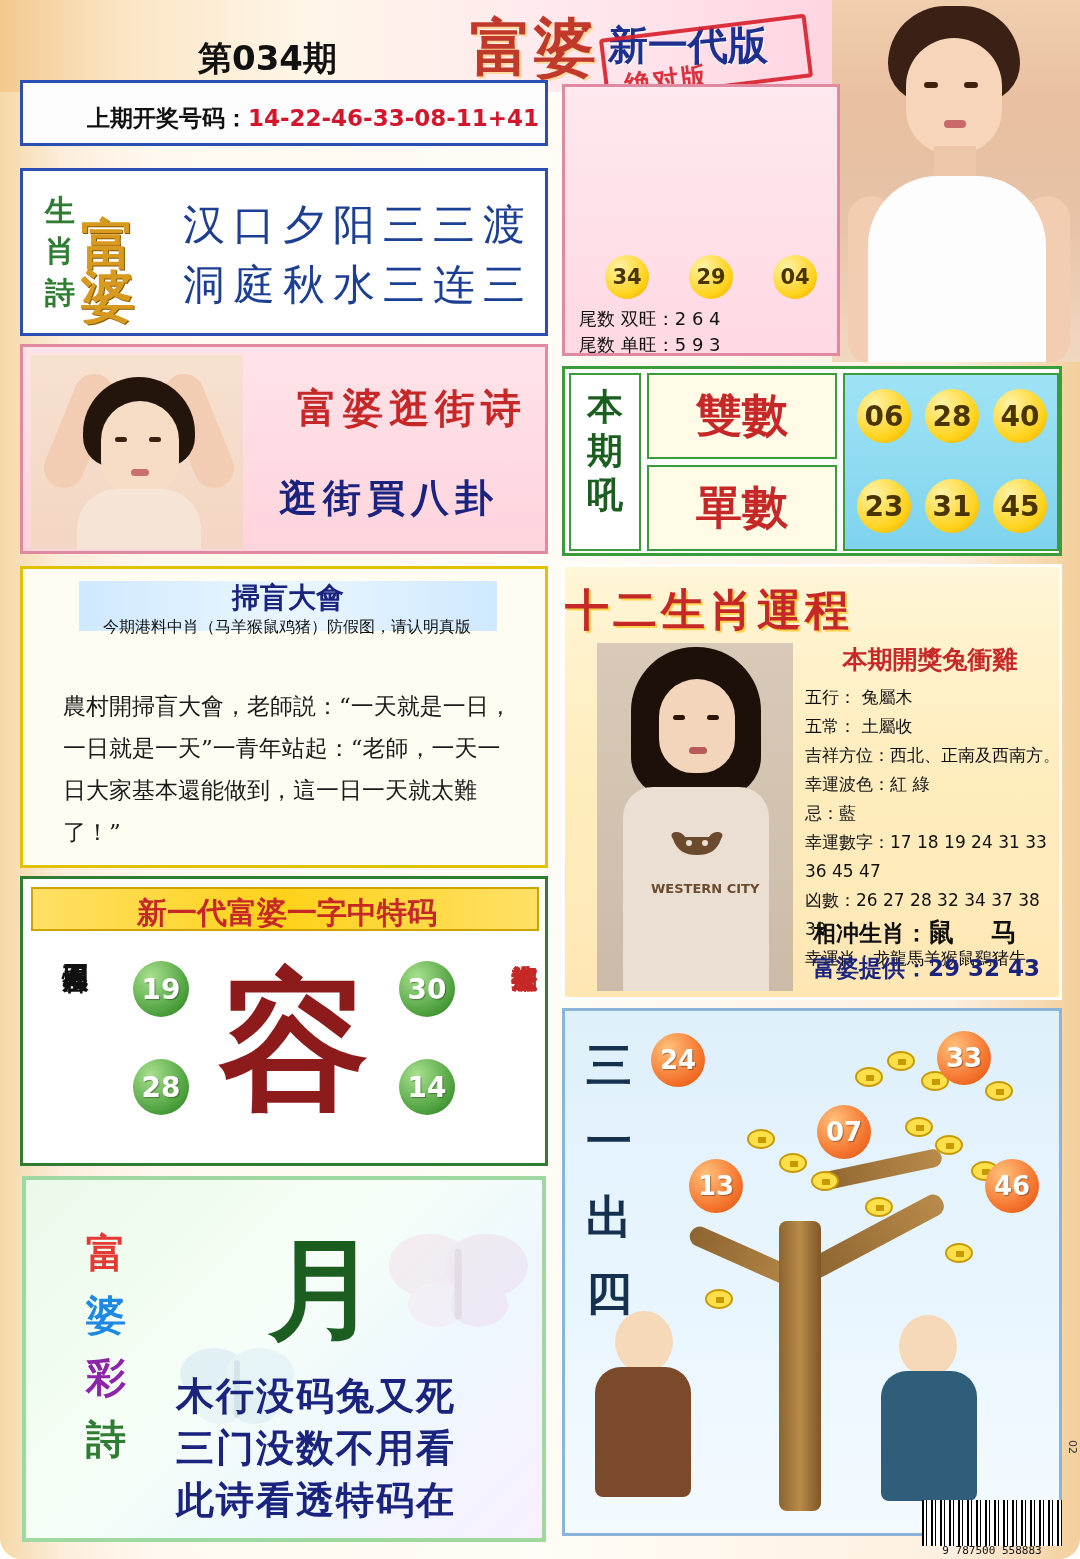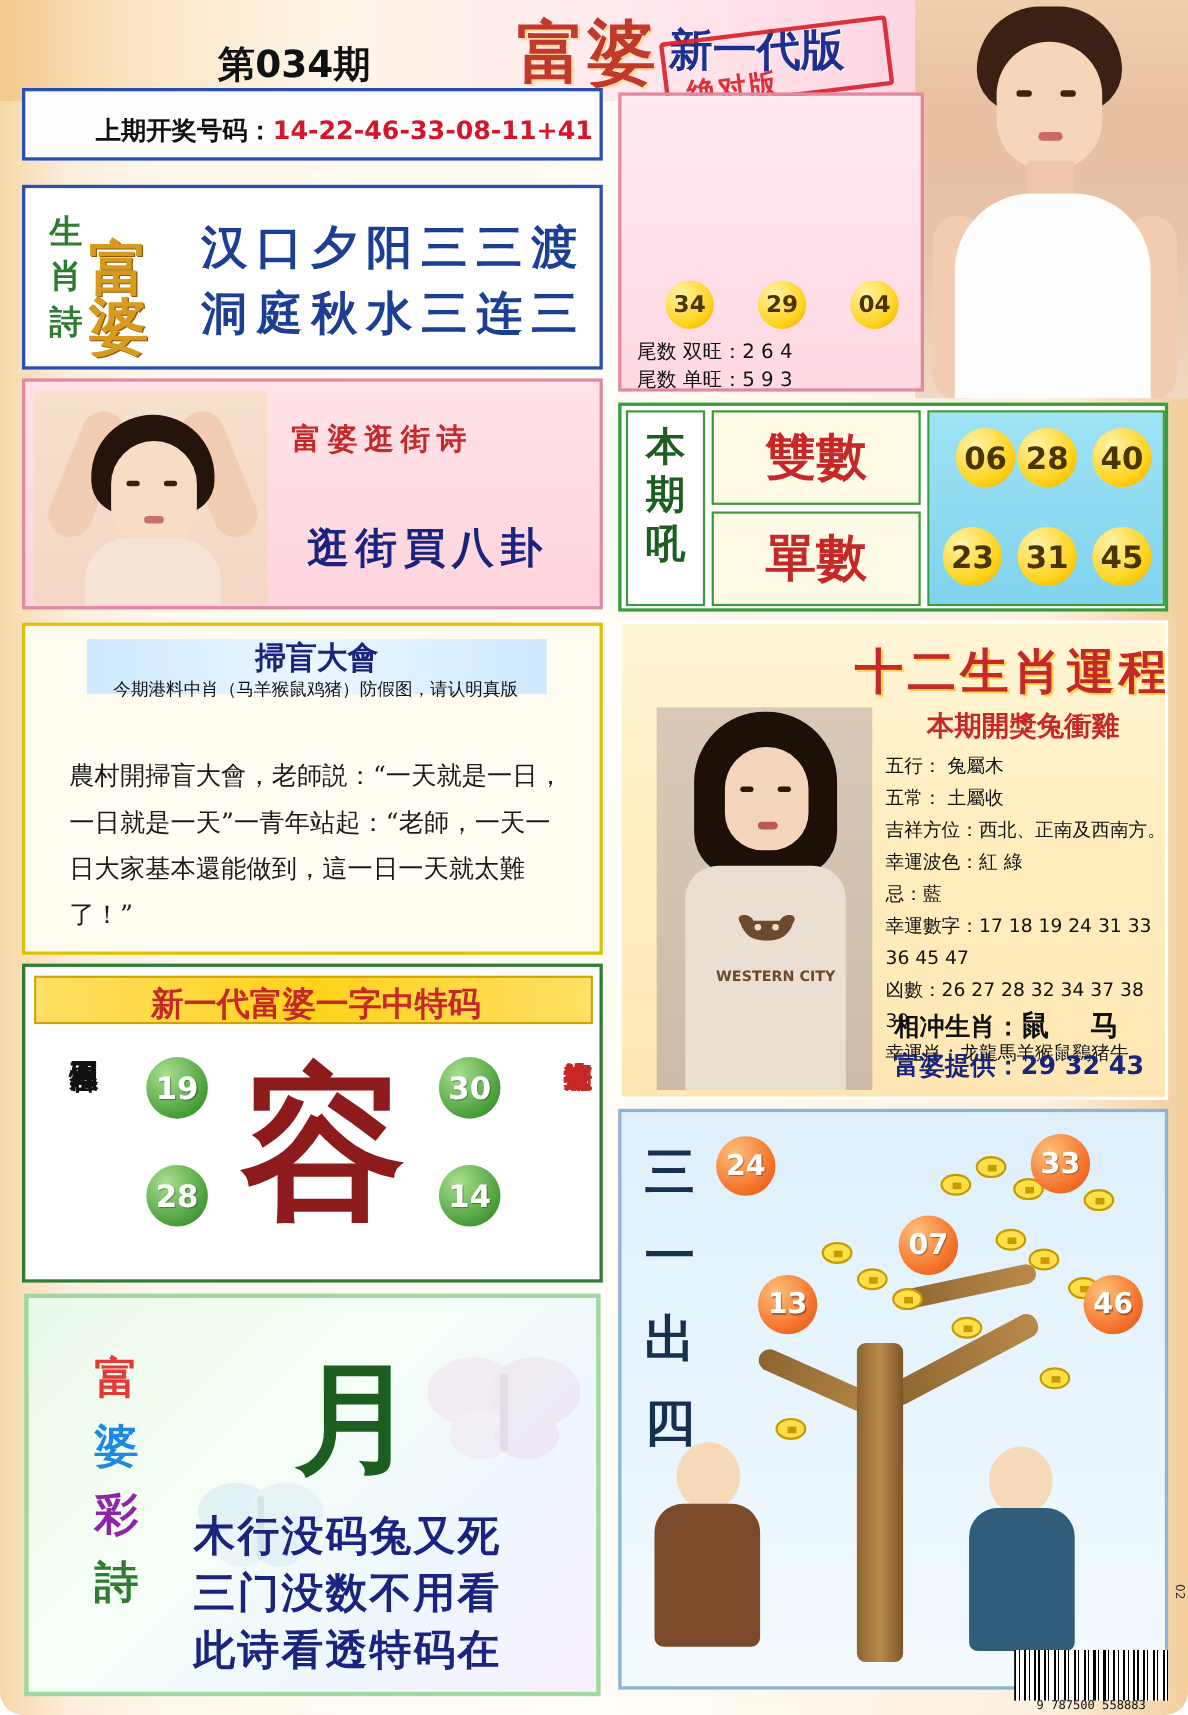--- a/index.html
+++ b/index.html
@@ -79,21 +79,21 @@
   }
   .poem-badge {
     position: absolute; left: 18px; top: 16px; width: 110px; height: 134px;
   }
   .pb-c1 { position:absolute; left:4px; top:4px; font-size:30px; font-weight:bold; color:#2e7d32; }
   .pb-c2 { position:absolute; left:4px; top:44px; font-size:30px; font-weight:bold; color:#2e7d32; }
   .pb-c3 { position:absolute; left:4px; top:86px; font-size:30px; font-weight:bold; color:#2e7d32; }
   .pb-big { position:absolute; left:40px; top:22px; font-size:54px; font-weight:bold; color:#d89a1e; text-shadow:1px 1px 0 #8a5a00;}
   .pb-big2{ position:absolute; left:40px; top:74px; font-size:54px; font-weight:bold; color:#d89a1e; text-shadow:1px 1px 0 #8a5a00;}
   .poem-line {
-    position: absolute; left: 160px; font-size: 42px; font-weight: bold; color: #1c3f94;
+    position: absolute; left: 160px; font-size: 42px; font-weight: normal; color: #1c3f94;
     letter-spacing: 8px;
   }
   .poem-line.l1 { top: 26px; }
   .poem-line.l2 { top: 86px; }
 
   .bx-street {
     left: 20px; top: 344px; width: 528px; height: 210px;
     border: 3px solid #e08aa2; background: linear-gradient(180deg,#ffe3e9,#ffd4dd);
   }
   .street-photo {
@@ -102,21 +102,21 @@
   }
   .sp-hair{position:absolute;left:52px;top:22px;width:112px;height:90px;background:#23150c;border-radius:56px 56px 30px 30px;}
   .sp-face{position:absolute;left:70px;top:46px;width:78px;height:96px;background:#f8ddc6;border-radius:40px 40px 36px 36px;}
   .sp-eye{position:absolute;width:12px;height:5px;background:#3a2110;border-radius:4px;top:82px;}
   .sp-eye.l{left:84px;} .sp-eye.r{left:118px;}
   .sp-mouth{position:absolute;left:100px;top:114px;width:18px;height:7px;background:#cc6f6c;border-radius:5px;}
   .sp-armL{position:absolute;left:28px;top:16px;width:40px;height:120px;background:#f2cdb3;border-radius:22px;transform:rotate(22deg);}
   .sp-armR{position:absolute;left:148px;top:16px;width:40px;height:120px;background:#f2cdb3;border-radius:22px;transform:rotate(-22deg);}
   .sp-body{position:absolute;left:46px;top:134px;width:124px;height:70px;background:#f6e4d7;border-radius:40px 40px 0 0;}
   .street-t1 {
-    position: absolute; left: 242px; top: 34px; font-size: 27px; font-weight: bold;
+    position: absolute; left: 274px; top: 34px; font-size: 40px; font-weight: bold;
     color: #c62828; letter-spacing: 6px;
   }
   .street-t2 {
     position: absolute; left: 256px; top: 126px; font-size: 38px; font-weight: bold;
     color: #1a237e; letter-spacing: 6px;
   }
 
   .bx-joke {
     left: 20px; top: 566px; width: 528px; height: 302px;
     border: 3px solid #e0c200; background: #fffdf2;
@@ -243,34 +243,33 @@
     font-size: 46px; font-weight: bold; color: #c62828;
   }
   .oe-cell.top { top: 4px; }
   .oe-cell.bot { top: 96px; }
   .oe-nums {
     position: absolute; left: 278px; top: 4px; width: 216px; height: 178px;
     background: linear-gradient(180deg,#9fe3f5,#7fd3ee);
     border: 2px solid #3b9c3b;
   }
   .oe-ball { position: absolute; width: 54px; height: 54px; }
-  .oeb1{left:12px;top:14px;margin-left:12px;} .oeb2{left:80px;top:14px;} .oeb3{left:148px;top:14px;}
+  .oeb1{left:12px;top:14px;} .oeb2{left:80px;top:14px;} .oeb3{left:148px;top:14px;}
   .oeb4{left:12px;top:104px;} .oeb5{left:80px;top:104px;} .oeb6{left:148px;top:104px;}
 
   .bx-zodiac {
     left: 562px; top: 564px; width: 500px; height: 436px;
     border: 3px solid #ffffff; background: linear-gradient(180deg,#fff6d8,#ffeec0 40%,#ffe7b4);
     overflow: hidden;
   }
   .zod-title {
-    position: absolute; left: 0; top: 14px; width: 500px; text-align: right;
+    position: absolute; left: 0; top: 14px; width: 500px; text-align: left;
     font-size: 44px; font-weight: bold; color: #c62828;
     text-shadow: 2px 2px 0 #ffd54f;
     letter-spacing: 4px;
-    padding-left: 48px;
   }
   .zod-photo {
     position: absolute; left: 32px; top: 76px; width: 196px; height: 348px;
     background: linear-gradient(180deg,#d9c9b8,#cbbba8);
     overflow: hidden;
   }
   .zp-hair{position:absolute;left:34px;top:4px;width:130px;height:150px;background:#1c1008;border-radius:64px 64px 40px 40px;}
   .zp-face{position:absolute;left:62px;top:36px;width:76px;height:94px;background:#f2d5bb;border-radius:38px 38px 34px 34px;}
   .zp-eye{position:absolute;width:12px;height:5px;background:#2a1608;border-radius:4px;top:72px;}
   .zp-eye.l{left:76px;} .zp-eye.r{left:110px;}

